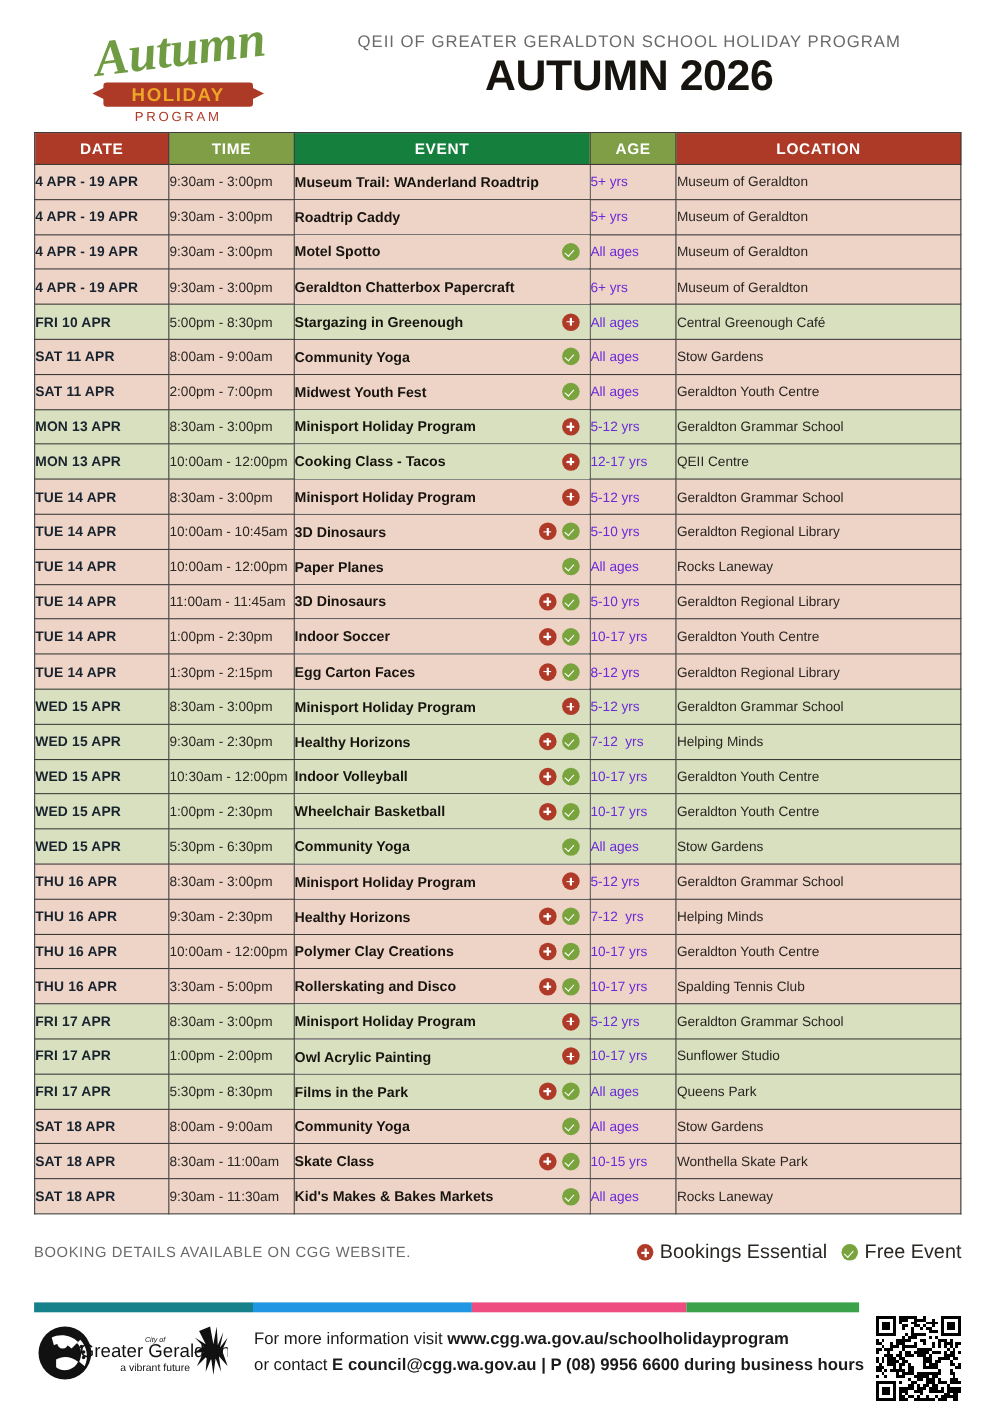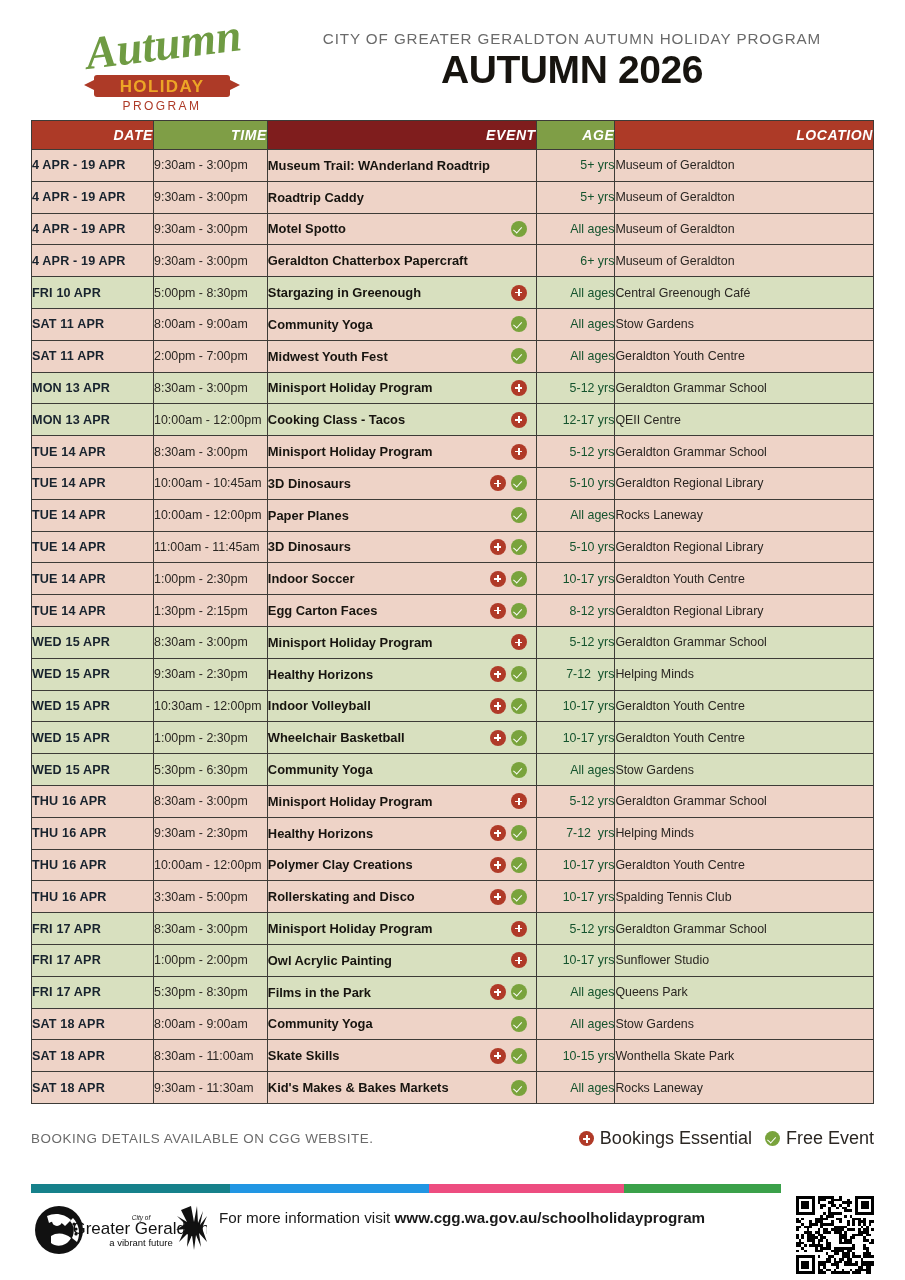--- a/index.html
+++ b/index.html
@@ -64,26 +64,25 @@
     border: 1px solid #3d3b37;
     padding: 0;
     vertical-align: middle;
   }
   table.sched thead th {
     height: 29px;
     color: #ffffff;
     font-size: 14px;
     font-weight: 700;
     letter-spacing: 0.6px;
-    text-align: right;
-    font-style: italic;
+    text-align: center;
   }
   th.c-date   { width: 118px; background: #ad3a27; }
   th.c-time   { width: 110px; background: #7f9e46; }
-  th.c-event  { width: 260px; background: #7f1d1d; }
+  th.c-event  { width: 260px; background: #15803d; }
   th.c-age    { width: 76px;  background: #7f9e46; }
   th.c-loc    { width: 250px; background: #ad3a27; }
 
   table.sched tbody tr { height: 31.8px; }
   tr.tone-pink  td { background: #eed3c7; }
   tr.tone-green td { background: #d8e0bf; }
 
   td.date {
     font-size: 12.6px; font-weight: 700;
     color: #18232e;
@@ -104,22 +103,22 @@
     white-space: nowrap;
   }
   td.event .ev-label { display: inline-block; }
   td.event .icons {
     position: absolute;
     right: 9px; top: 50%;
     transform: translateY(-50%);
     display: flex; gap: 5px; align-items: center;
   }
   td.age {
-    font-size: 12.4px; color: #14532d;
-    text-align: right; white-space: pre;
+    font-size: 12.4px; color: #6d28d9;
+    text-align: left; white-space: pre;
   }
   td.loc {
     font-size: 12.4px; color: #2a2622;
     padding-left: 9px; white-space: nowrap;
   }
 
   .ico {
     display: inline-block;
     width: 16px; height: 16px;
     border-radius: 50%;
@@ -180,21 +179,21 @@
   .footer-body {
     position: relative;
     margin-top: 9px;
     display: flex; align-items: flex-start;
   }
   .cgg-logo {
     width: 176px; height: 60px;
     position: relative; flex: 0 0 auto;
   }
   .foot-text {
-    margin-left: 12px;
+    margin-left: 24px;
     padding-top: 4px;
   }
   .foot-line {
     font-size: 15.2px;
     color: #1a1a1a;
     line-height: 1.52;
     white-space: nowrap;
   }
   .foot-line .lt { font-weight: 400; }
   .foot-line b { font-weight: 700; }
@@ -216,21 +215,21 @@
         <text x="12" y="52" font-family="Liberation Serif, serif" font-size="46" font-style="italic" font-weight="700" fill="#6f9b43" transform="rotate(-7 12 52)">Autumn</text>
         <path d="M8,68 L20,62 L20,74 Z" fill="#ad3a27"></path>
         <path d="M164,68 L152,62 L152,74 Z" fill="#ad3a27"></path>
         <rect x="18" y="58" width="136" height="22" rx="3" fill="#ad3a27"></rect>
         <text x="86" y="75" text-anchor="middle" font-family="Liberation Sans, sans-serif" font-size="17" font-weight="700" fill="#eda526" letter-spacing="1.4">HOLIDAY</text>
         <text x="86" y="93" text-anchor="middle" font-family="Liberation Sans, sans-serif" font-size="12" font-weight="400" fill="#ad3a27" letter-spacing="2.4">PROGRAM</text>
       </svg>
     </div>
 
     <div class="header-text">
-      <div class="header-sub">CITY OF GREATER GERALDTON AUTUMN HOLIDAY PROGRAM</div>
+      <div class="header-sub">QEII OF GREATER GERALDTON SCHOOL HOLIDAY PROGRAM</div>
       <div class="header-title">AUTUMN 2026</div>
     </div>
   </div>
 
   <div class="table-wrap">
     <table class="sched">
       <thead>
         <tr>
           <th class="c-date">DATE</th>
           <th class="c-time">TIME</th>
@@ -493,21 +492,21 @@
             <td class="time">8:00am - 9:00am</td>
             <td class="event"><span class="ev-label">Community Yoga</span><span class="icons">
                 <span class="ico ico-check"></span>
               </span></td>
             <td class="age">All ages</td>
             <td class="loc">Stow Gardens</td>
           </tr>
           <tr class="tone-pink">
             <td class="date">SAT 18 APR</td>
             <td class="time">8:30am - 11:00am</td>
-            <td class="event"><span class="ev-label">Skate Skills</span><span class="icons">
+            <td class="event"><span class="ev-label">Skate Class</span><span class="icons">
                 <span class="ico ico-plus"></span>
                 <span class="ico ico-check"></span>
               </span></td>
             <td class="age">10-15 yrs</td>
             <td class="loc">Wonthella Skate Park</td>
           </tr>
           <tr class="tone-pink">
             <td class="date">SAT 18 APR</td>
             <td class="time">9:30am - 11:30am</td>
             <td class="event"><span class="ev-label">Kid's Makes &amp; Bakes Markets</span><span class="icons">
@@ -561,20 +560,23 @@
                      L168,31 L170,45 L165,33 L163,48 L161,33 L156,45 L157,31 L148,40
                      L154,27 L145,28 L154,22 L146,14 L156,20 L150,8 Z"></path>
             <circle cx="161" cy="27" r="7"></circle>
           </g>
         </svg>
       </div>
 
       <div class="foot-text">
         <div class="foot-line">
           <span class="lt">For more information visit </span><b>www.cgg.wa.gov.au/schoolholidayprogram</b>
+        </div>
+        <div class="foot-line">
+          <span class="lt">or contact </span><b>E council@cgg.wa.gov.au | P (08) 9956 6600 during business hours</b>
         </div>
       </div>
 
       <div class="qr">
         <svg viewBox="0 0 29 29" width="78" height="78" shape-rendering="crispEdges">
           <rect width="29" height="29" fill="#ffffff"></rect>
           <g fill="#000000" id="qr-cells">
               <rect x="0" y="0" width="1" height="1"></rect>
               <rect x="1" y="0" width="1" height="1"></rect>
               <rect x="2" y="0" width="1" height="1"></rect>

